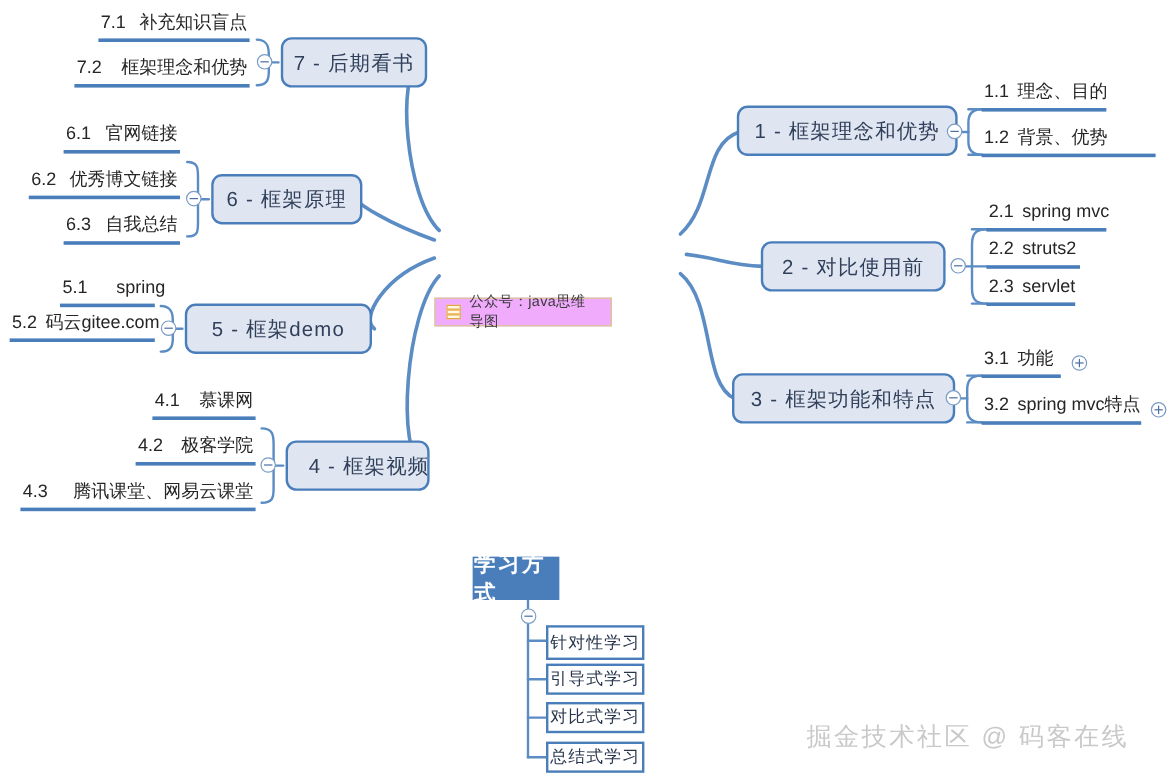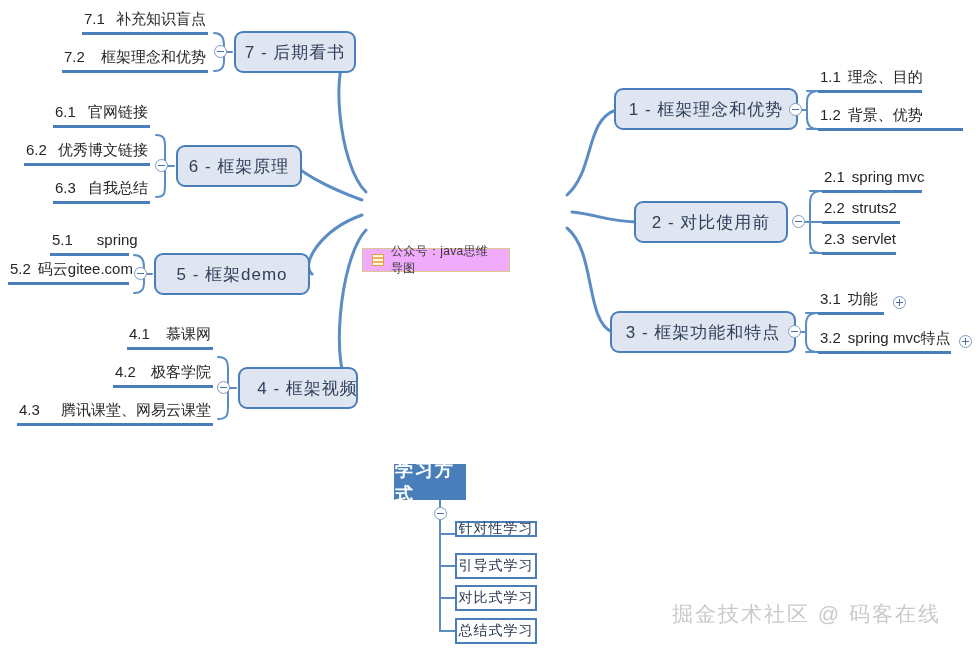--- a/index.html
+++ b/index.html
@@ -252,21 +252,21 @@
   <div class="leaf left" style="left:17px;top:404px;width:196px;height:22px;">
     <span class="num">4.3</span>
     <span>腾讯课堂、网易云课堂</span>
   </div>
 
   <div class="tree-head" style="left:394px;top:464px;width:72px;height:36px;">
     <span>学习方式</span>
   </div>
   <div class="toggle" style="left:434px;top:507px;"></div>
 
-  <div class="tree-leaf" style="left:455px;top:521px;width:82px;height:16px;">
+  <div class="tree-leaf" style="left:455px;top:521px;width:82px;height:29px;">
     <span>针对性学习</span>
   </div>
   <div class="tree-leaf" style="left:455px;top:553px;width:82px;height:26px;">
     <span>引导式学习</span>
   </div>
   <div class="tree-leaf" style="left:455px;top:585px;width:82px;height:26px;">
     <span>对比式学习</span>
   </div>
   <div class="tree-leaf" style="left:455px;top:618px;width:82px;height:26px;">
     <span>总结式学习</span>

